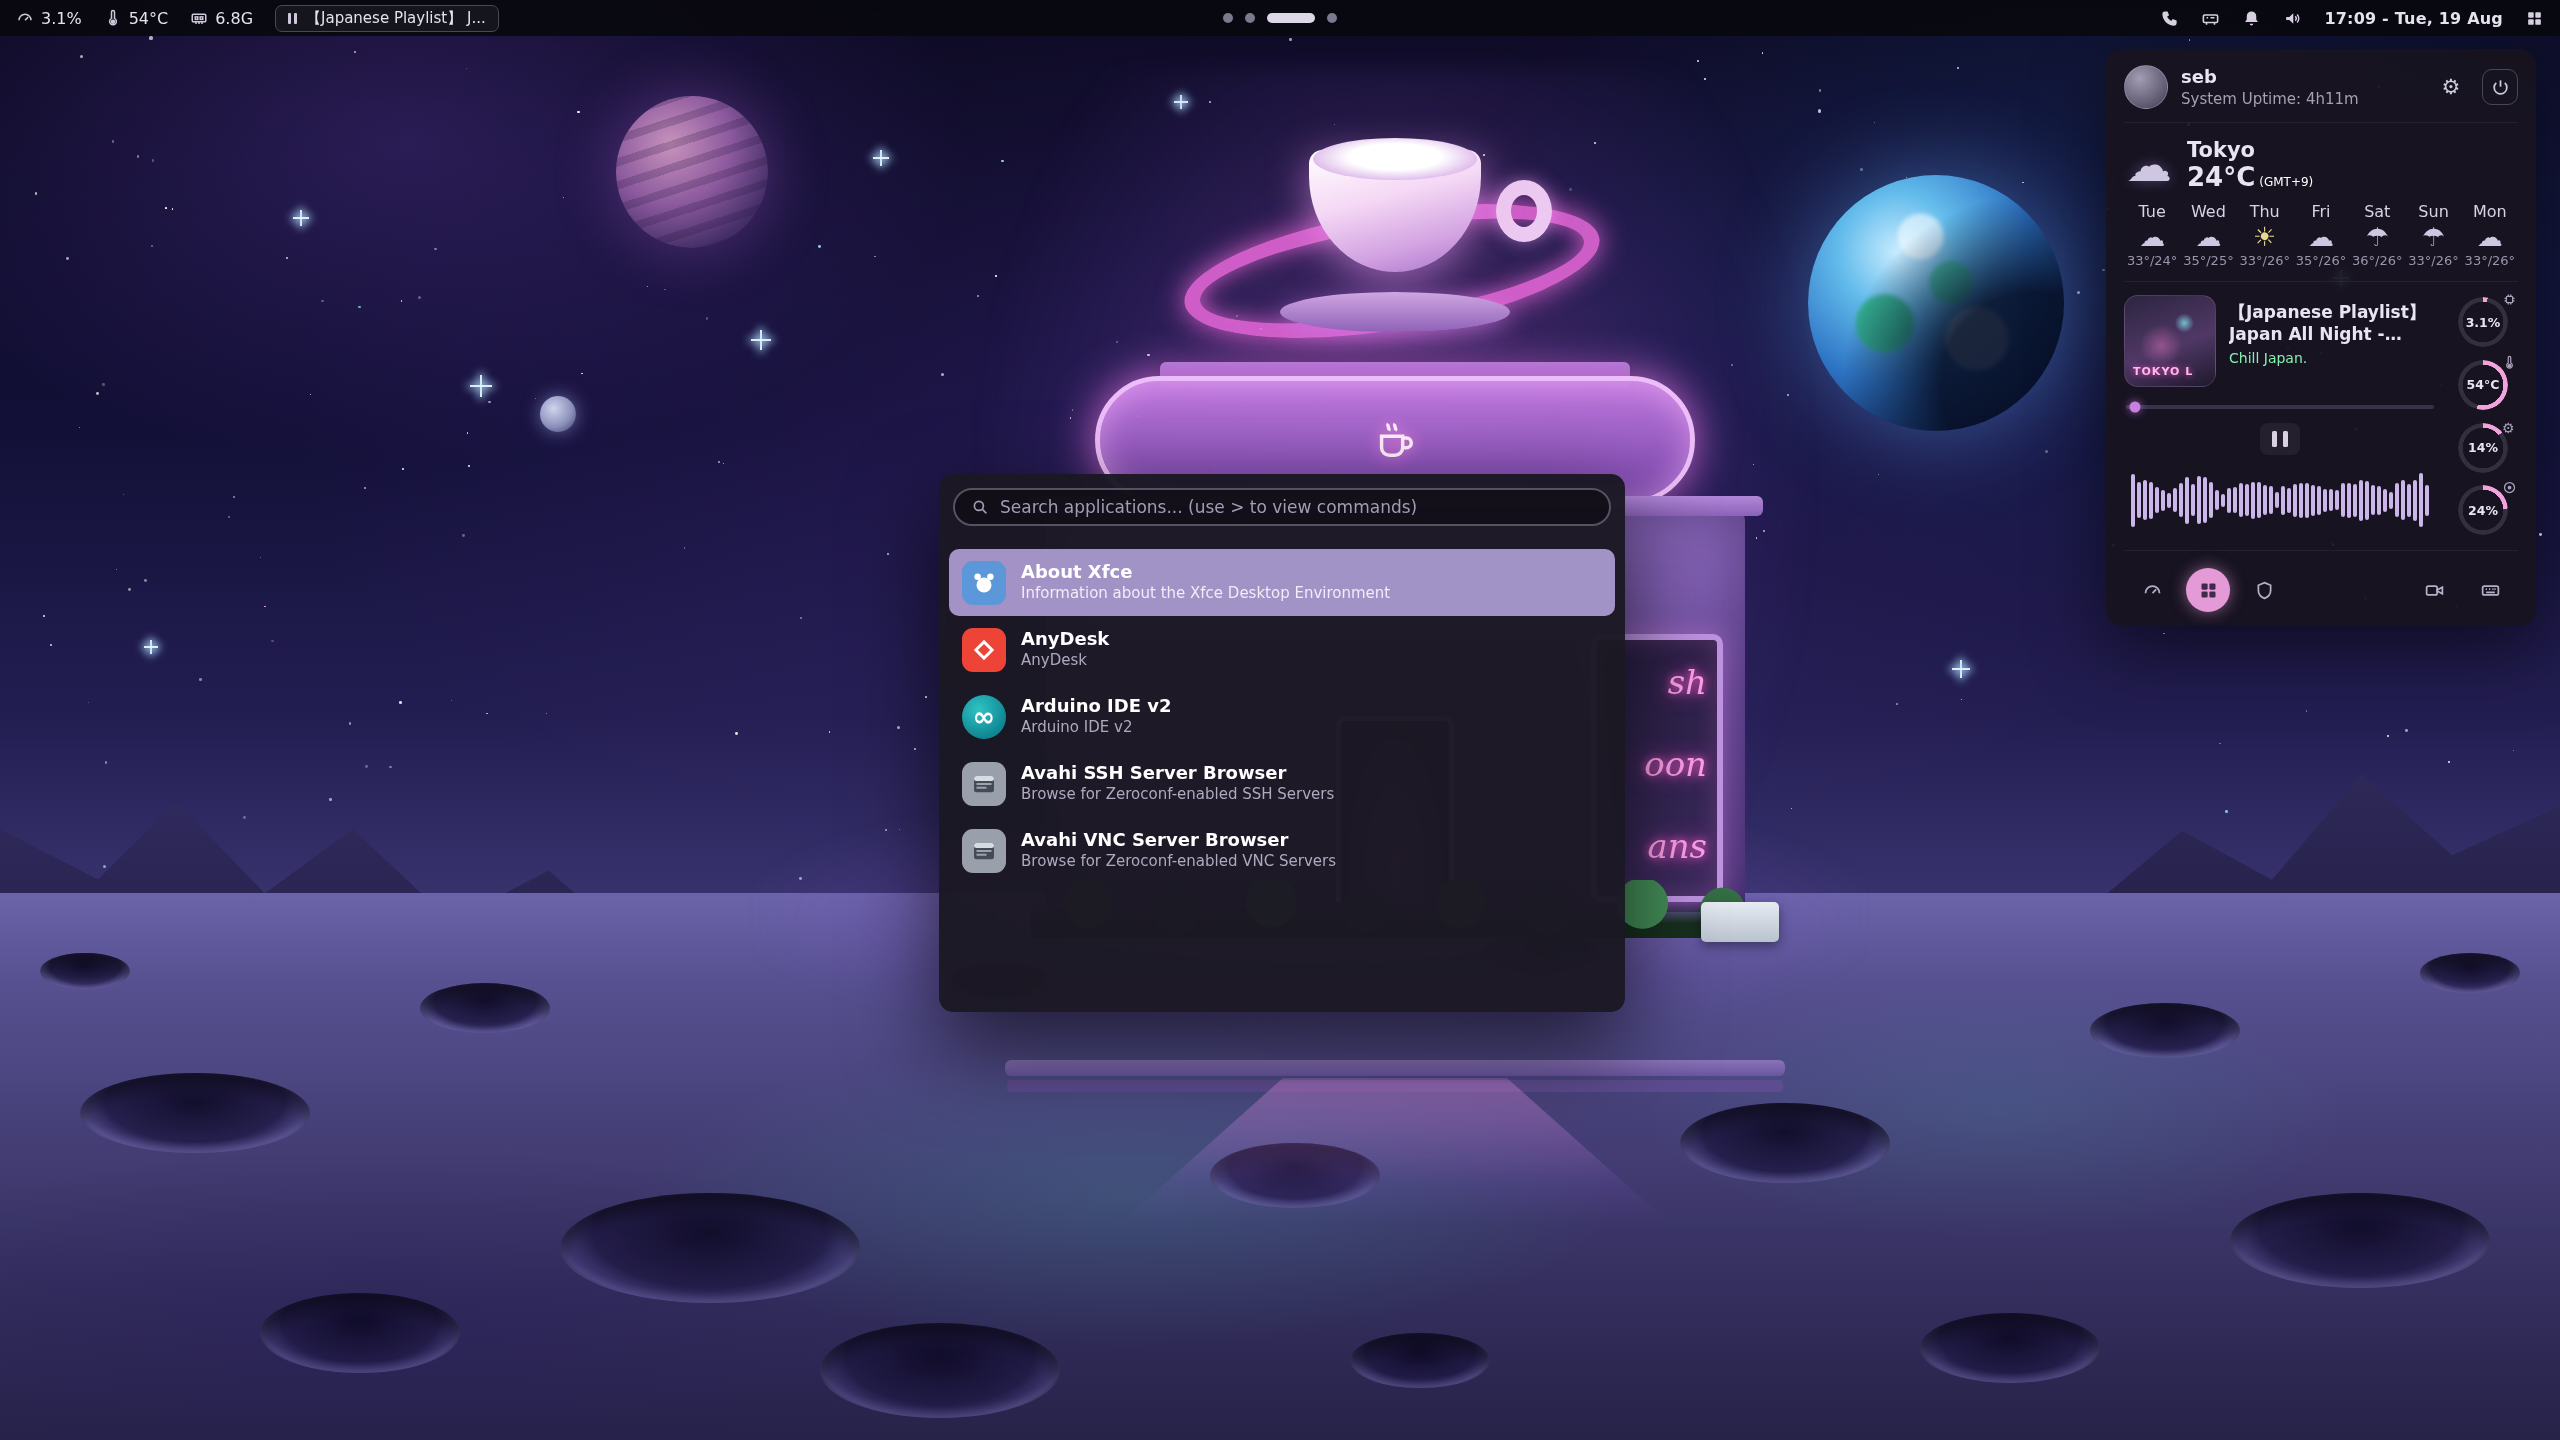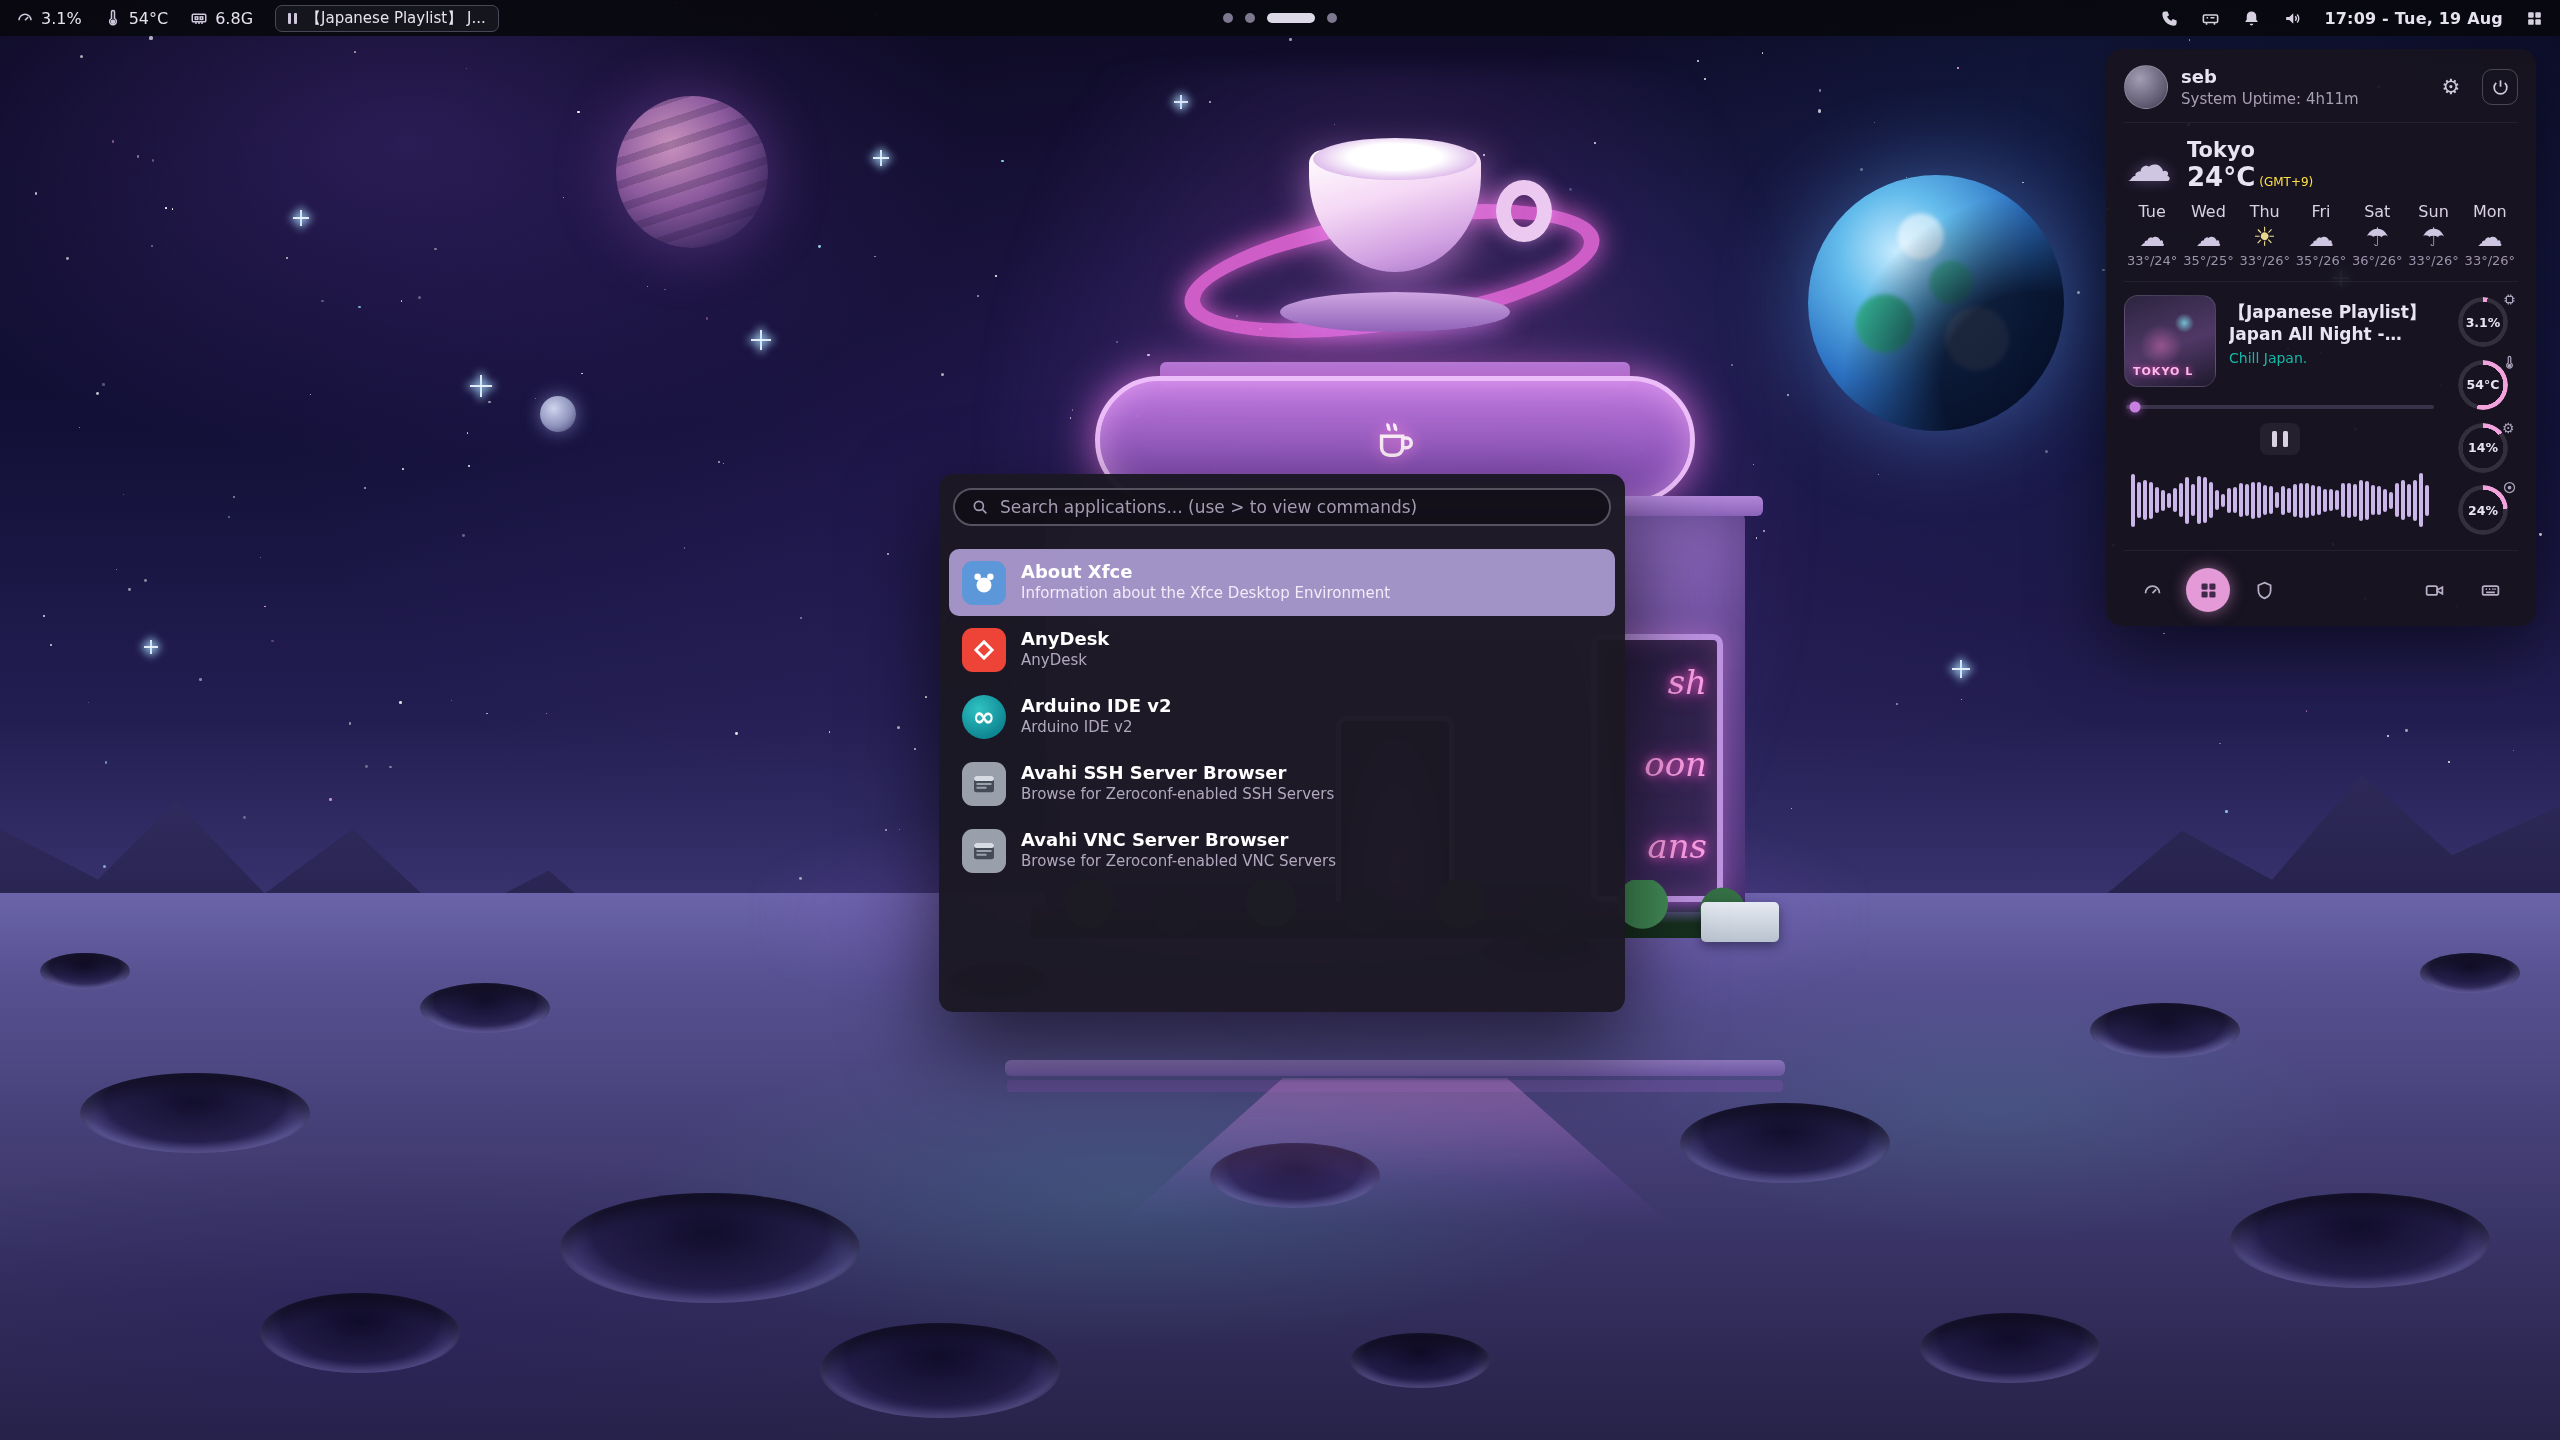--- a/index.html
+++ b/index.html
@@ -186,41 +186,41 @@
   .icon-btn { width:36px; height:36px; border-radius:10px; display:flex; align-items:center; justify-content:center;
     color:#cfc8dc; }
   .icon-btn svg { width:19px; height:19px; }
   .icon-btn.bordered { border:1px solid rgba(255,255,255,.22); }
   .gear-glyph { font-size:21px; line-height:1; }
 
   .weather-main { display:flex; align-items:center; gap:15px; padding:2px 2px 0; }
   .w-cloud { font-size:46px; color:#cfc7e2; line-height:1; text-shadow:0 0 14px rgba(160,140,220,.4); }
   .w-city { font-size:21px; font-weight:700; line-height:1.2; }
   .w-temp { font-size:26px; font-weight:700; line-height:1.1; }
-  .w-tz { font-size:12px; font-weight:400; color:#fde047; margin-left:4px; }
+  .w-tz { font-size:12px; font-weight:400; color:#ffffff; margin-left:4px; }
   .forecast { display:grid; grid-template-columns:repeat(7,1fr); text-align:center; margin-top:10px; row-gap:6px; }
   .f-day { font-size:16px; color:#d8d2e4; }
   .f-ico { font-size:26px; color:#cfc7e2; line-height:1.25; }
   .f-ico.sun { color:#e8d88f; }
   .f-temps { font-size:13px; color:#9c94ab; }
 
   .media-section { display:flex; gap:12px; }
   .media-main { flex:1; min-width:0; }
   .media-head { display:flex; gap:13px; }
   .album { width:92px; height:92px; border-radius:14px; flex:none; position:relative; overflow:hidden;
     background:
       radial-gradient(circle 16px at 66% 30%, rgba(122,205,220,.9), transparent 60%),
       radial-gradient(circle 30px at 40% 55%, rgba(230,120,190,.45), transparent 70%),
       linear-gradient(160deg,#2c2540,#503866 55%,#1e192d); border:1px solid rgba(255,255,255,.12); }
   .album-label { position:absolute; left:8px; bottom:8px; font-size:11px; font-weight:700; letter-spacing:1px;
     color:#ffb8e8; text-shadow:0 0 6px #f050c8; }
   .m-text { display:flex; flex-direction:column; gap:5px; padding-top:6px; min-width:0; }
   .m-title { font-size:17px; font-weight:700; line-height:1.3; display:-webkit-box;
     -webkit-line-clamp:2; -webkit-box-orient:vertical; overflow:hidden; }
-  .m-sub { font-size:14px; color:#14b8a6; }
+  .m-sub { font-size:14px; color:#86efac; }
   .progress { position:relative; height:4px; border-radius:2px; background:#39334a; margin:18px 2px 14px; }
   .progress .dot { position:absolute; top:50%; transform:translate(-50%,-50%); width:11px; height:11px;
     border-radius:50%; background:#c77fe0; box-shadow:0 0 8px rgba(200,120,230,.8); }
   .pause-btn { margin:0 auto; width:40px; height:32px; border-radius:8px; display:flex; align-items:center;
     justify-content:center; gap:6px; background:rgba(255,255,255,.06); }
   .pause-btn i { width:5px; height:16px; background:#d8d2e2; border-radius:1.5px; }
   .waveform { height:74px; display:flex; align-items:center; justify-content:center; gap:2px; margin-top:8px; }
   .waveform i { width:4px; border-radius:2px; background:#cbb6ea; }
 
   .gauge-col { width:70px; display:flex; flex-direction:column; justify-content:space-between;

